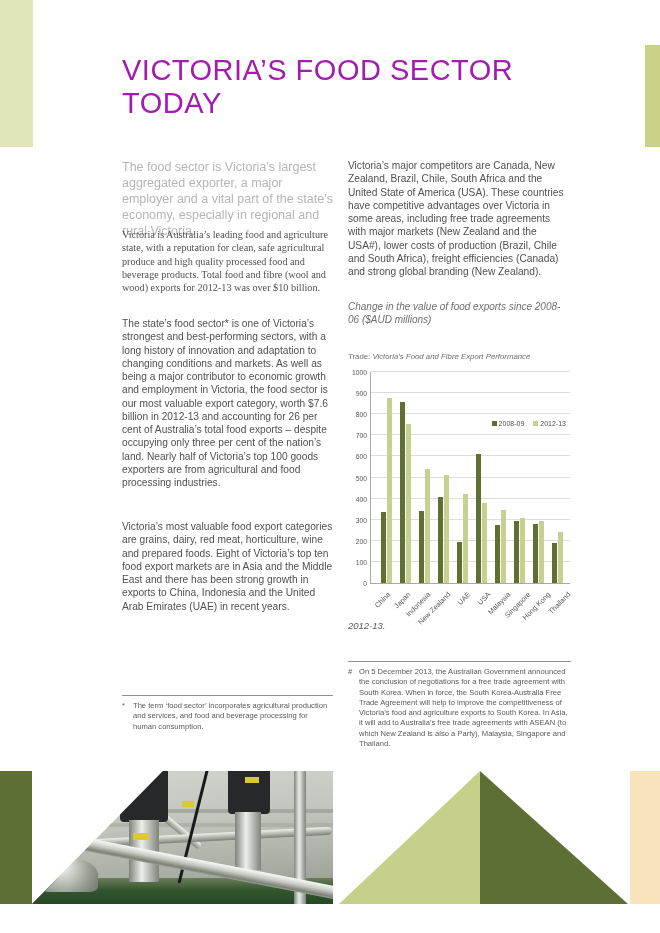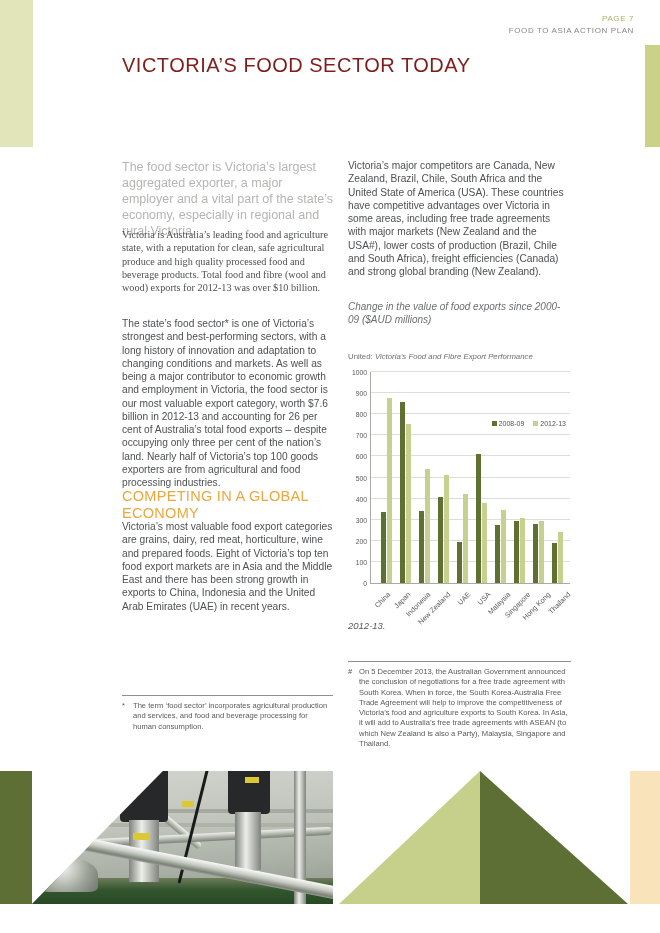--- a/index.html
+++ b/index.html
@@ -13,21 +13,21 @@
   .block-topleft { position:absolute; left:0; top:0; width:33px; height:147px; background:#e2e4ba; }
   .bar-topright  { position:absolute; right:0; top:45px; width:15px; height:102px; background:#cbd187; }
 
   
   .header { position:absolute; top:14px; right:26px; text-align:right; letter-spacing:.6px; }
   .header .pg  { font-size:8px; color:#a9b168; }
   .header .doc { font-size:8px; color:#85878a; margin-top:3px; }
 
   .page-title {
     position:absolute; left:122px; top:54px; width:470px;
-    font-size:20px; letter-spacing:.5px; color:#7f1d1d; font-weight:400;
+    font-size:29px; letter-spacing:.5px; color:#a21caf; font-weight:400;
   }
 
   
   .abs { position:absolute; }
   .col-l { left:122px; width:211px; }
   .col-r { left:348px; width:223px; }
 
   .intro { font-size:12.5px; line-height:1.27; color:#b5b6b3; }
   .body-text { font-size:10.2px; line-height:1.3; color:#4f5052; }
   .sec-heading { font-size:14.5px; line-height:1.15; color:#eaa83e; letter-spacing:.3px; font-weight:400; }
@@ -96,44 +96,39 @@
   .ph-tag3  { left:150px; top:30px; width:12px; height:6px; }
 </style>
 </head>
 <body>
 
 <div class="page">
 
   <div class="block-topleft"></div>
   <div class="bar-topright"></div>
 
-  <div class="header">
-    <div class="pg">PAGE 7</div>
-    <div class="doc">FOOD TO ASIA ACTION PLAN</div>
-  </div>
 
   <h1 class="page-title">VICTORIA’S FOOD SECTOR TODAY</h1>
 
   <p class="abs col-l intro" style="top:160px;">The food sector is Victoria’s largest aggregated exporter, a major employer and a vital part of the state’s economy, especially in regional and rural Victoria.</p>
   <p class="abs col-l body-text" style="top:228px;font-family:Liberation Serif, serif;">Victoria is Australia’s leading food and agriculture state, with a reputation for clean, safe agricultural produce and high quality processed food and beverage products. Total food and fibre (wool and wood) exports for 2012-13 was over $10 billion.</p>
   <p class="abs col-l body-text" style="top:317px;">The state’s food sector* is one of Victoria’s strongest and best-performing sectors, with a long history of innovation and adaptation to changing conditions and markets. As well as being a major contributor to economic growth and employment in Victoria, the food sector is our most valuable export category, worth $7.6 billion in 2012-13 and accounting for 26 per cent of Australia’s total food exports – despite occupying only three per cent of the nation’s land. Nearly half of Victoria’s top 100 goods exporters are from agricultural and food processing industries.</p>
-  <h2 class="abs col-l sec-heading" style="top:488px;">COMPETING IN A GLOBAL ECONOMY</h2>
   <p class="abs col-l body-text" style="top:520px;">Victoria’s most valuable food export categories are grains, dairy, red meat, horticulture, wine and prepared foods. Eight of Victoria’s top ten food export markets are in Asia and the Middle East and there has been strong growth in exports to China, Indonesia and the United Arab Emirates (UAE) in recent years.</p>
   <div class="abs col-l fn-rule" style="top:695px;"></div>
   <div class="abs col-l footnote" style="top:701px;">
     <span class="mark">*</span>
     <span>The term ‘food sector’ incorporates agricultural production and services, and food and beverage processing for human consumption.</span>
   </div>
 
   <p class="abs col-r body-text" style="top:159px;">Victoria’s major competitors are Canada, New Zealand, Brazil, Chile, South Africa and the United State of America (USA). These countries have competitive advantages over Victoria in some areas, including free trade agreements with major markets (New Zealand and the USA#), lower costs of production (Brazil, Chile and South Africa), freight efficiencies (Canada) and strong global branding (New Zealand).</p>
   <div class="abs col-r caption" style="top:300px;">
-    <div>Change in the value of food exports since 2000-09 ($AUD millions)</div>
+    <div>Change in the value of food exports since 2008-06 ($AUD millions)</div>
   </div>
   <div class="abs col-r source-line" style="top:352px;">
-    <span>United:</span>
+    <span>Trade:</span>
     <span class="it">Victoria’s Food and Fibre Export Performance</span>
   </div>
 
   <div class="chart">
     <div class="plot">
         <div class="ytick" style="left: -24px; bottom: calc(0% - 4px);">0</div>
         <div class="gridline" style="bottom: 10%;"></div>
         <div class="ytick" style="left: -24px; bottom: calc(10% - 4px);">100</div>
         <div class="gridline" style="bottom: 20%;"></div>
         <div class="ytick" style="left: -24px; bottom: calc(20% - 4px);">200</div>

